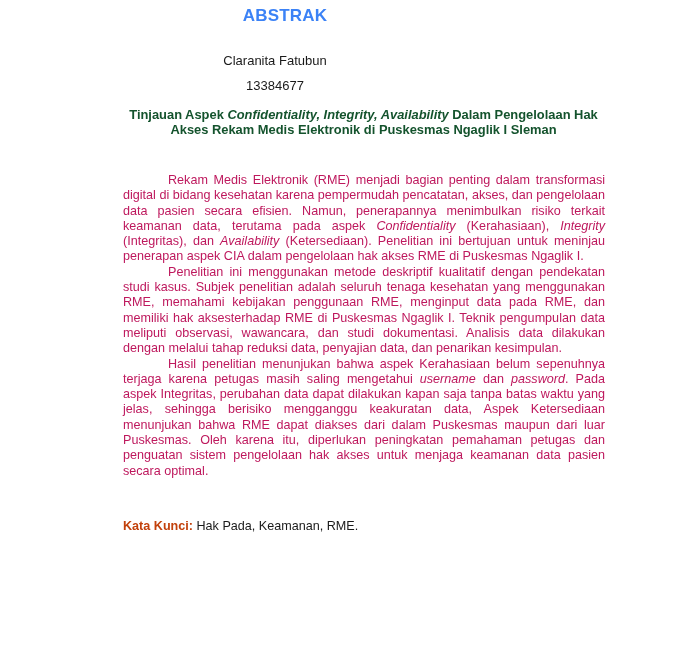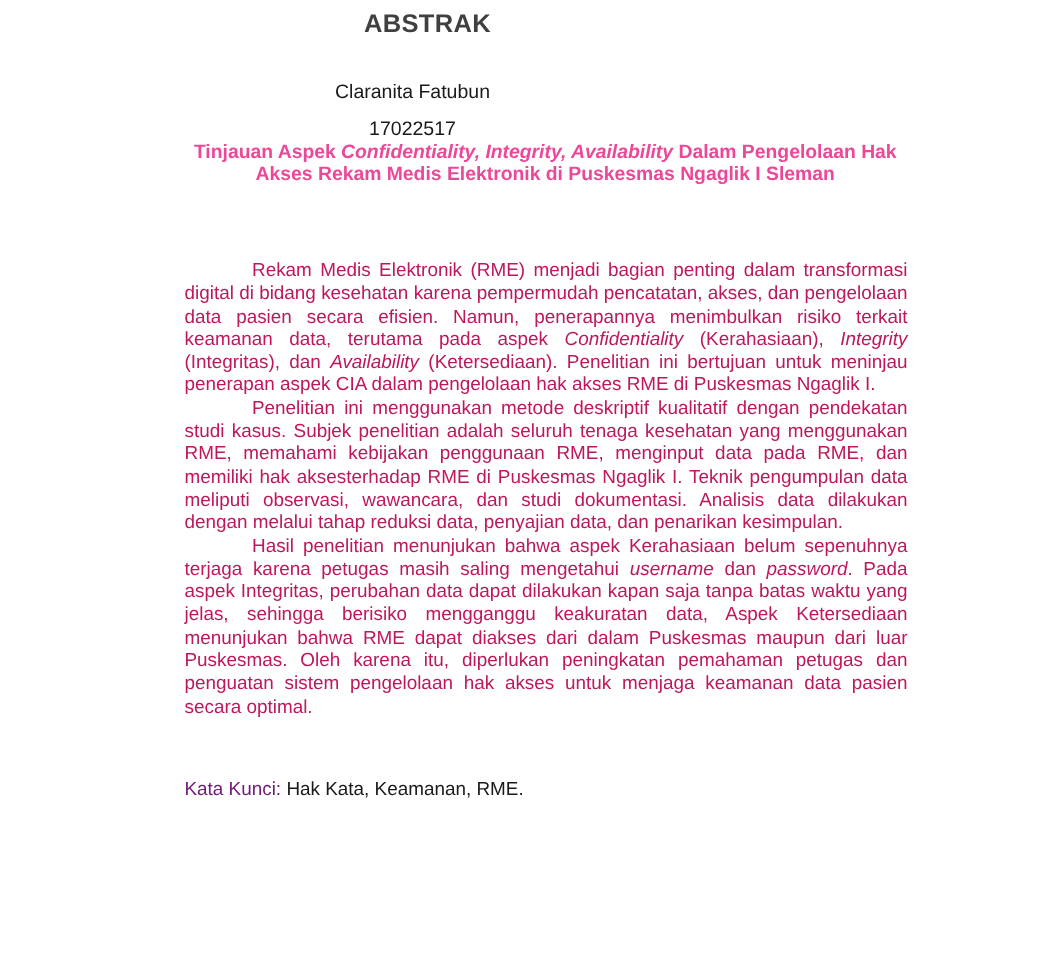--- a/index.html
+++ b/index.html
@@ -4,54 +4,54 @@
   <style>
     html, body { margin: 0; padding: 0; background: #ffffff; }
     body {
       width: 691px; height: 653px; overflow: hidden; position: relative;
       font-family: "Liberation Sans", sans-serif; color: #111111;
     }
     .page { position: absolute; left: 0; top: 0; width: 691px; height: 653px; background: #fff; }
     .title {
       position: absolute; left: 0; width: 570px; text-align: center;
       top: 6px; font-size: 17px; font-weight: bold; letter-spacing: 0.2px;
-      color: #404040;
+      color: #3b82f6;
     }
     .author, .nim {
       position: absolute; left: 0; width: 550px; text-align: center;
       font-size: 13px; color: #1a1a1a;
     }
     .author { top: 53px; }
     .nim { top: 78px; }
     .subtitle {
-      position: absolute; left: 123px; width: 481px; top: 93px;
+      position: absolute; left: 123px; width: 481px; top: 107px;
       text-align: center; font-size: 12.9px; font-weight: bold; line-height: 15px;
-      color: #ec4899;
+      color: #14532d;
     }
     .subtitle i { font-style: italic; }
     .body {
       position: absolute; left: 123px; width: 482px; top: 173px;
       font-size: 12.6px; line-height: 15.3px; text-align: justify; color: #be185d;
     }
     .body p { margin: 0; text-indent: 45px; }
     .kw {
       position: absolute; left: 123px; width: 482px; top: 519px;
       font-size: 12.6px; line-height: 15px; color: #1a1a1a;
     }
-    .kw b { font-weight: normal; color: #701a75; }
+    .kw b { font-weight: bold; color: #c2410c; }
   </style>
 </head>
 <body>
 
 <div class="page">
   <div class="title">ABSTRAK</div>
   <div class="author">Claranita Fatubun</div>
-  <div class="nim">17022517</div>
+  <div class="nim">13384677</div>
   <div class="subtitle"><span>Tinjauan Aspek </span><i>Confidentiality, Integrity, Availability</i><span> Dalam Pengelolaan Hak Akses Rekam Medis Elektronik di Puskesmas Ngaglik I Sleman</span></div>
 
   <div class="body">
     <p><span>Rekam Medis Elektronik (RME) menjadi bagian penting dalam transformasi digital di bidang kesehatan karena pempermudah pencatatan, akses, dan pengelolaan data pasien secara efisien. Namun, penerapannya menimbulkan risiko terkait keamanan data, terutama pada aspek </span><i>Confidentiality</i><span> (Kerahasiaan), </span><i>Integrity</i><span> (Integritas), dan </span><i>Availability</i><span> (Ketersediaan). Penelitian ini bertujuan untuk meninjau penerapan aspek CIA dalam pengelolaan hak akses RME di Puskesmas Ngaglik I.</span></p>
     <p><span>Penelitian ini menggunakan metode deskriptif kualitatif dengan pendekatan studi kasus. Subjek penelitian adalah seluruh tenaga kesehatan yang menggunakan RME, memahami kebijakan penggunaan RME, menginput data pada RME, dan memiliki hak aksesterhadap RME di Puskesmas Ngaglik I. Teknik pengumpulan data meliputi observasi, wawancara, dan studi dokumentasi. Analisis data dilakukan dengan melalui tahap reduksi data, penyajian data, dan penarikan kesimpulan.</span></p>
     <p><span>Hasil penelitian menunjukan bahwa aspek Kerahasiaan belum sepenuhnya terjaga karena petugas masih saling mengetahui </span><i>username</i><span> dan </span><i>password</i><span>. Pada aspek Integritas, perubahan data dapat dilakukan kapan saja tanpa batas waktu yang jelas, sehingga berisiko mengganggu keakuratan data, Aspek Ketersediaan menunjukan bahwa RME dapat diakses dari dalam Puskesmas maupun dari luar Puskesmas. Oleh karena itu, diperlukan peningkatan pemahaman petugas dan penguatan sistem pengelolaan hak akses untuk menjaga keamanan data pasien secara optimal.</span></p>
   </div>
 
-  <div class="kw"><b>Kata Kunci:</b><span> Hak Kata, Keamanan, RME.</span></div>
+  <div class="kw"><b>Kata Kunci:</b><span> Hak Pada, Keamanan, RME.</span></div>
 </div>
 
 </body></html>

